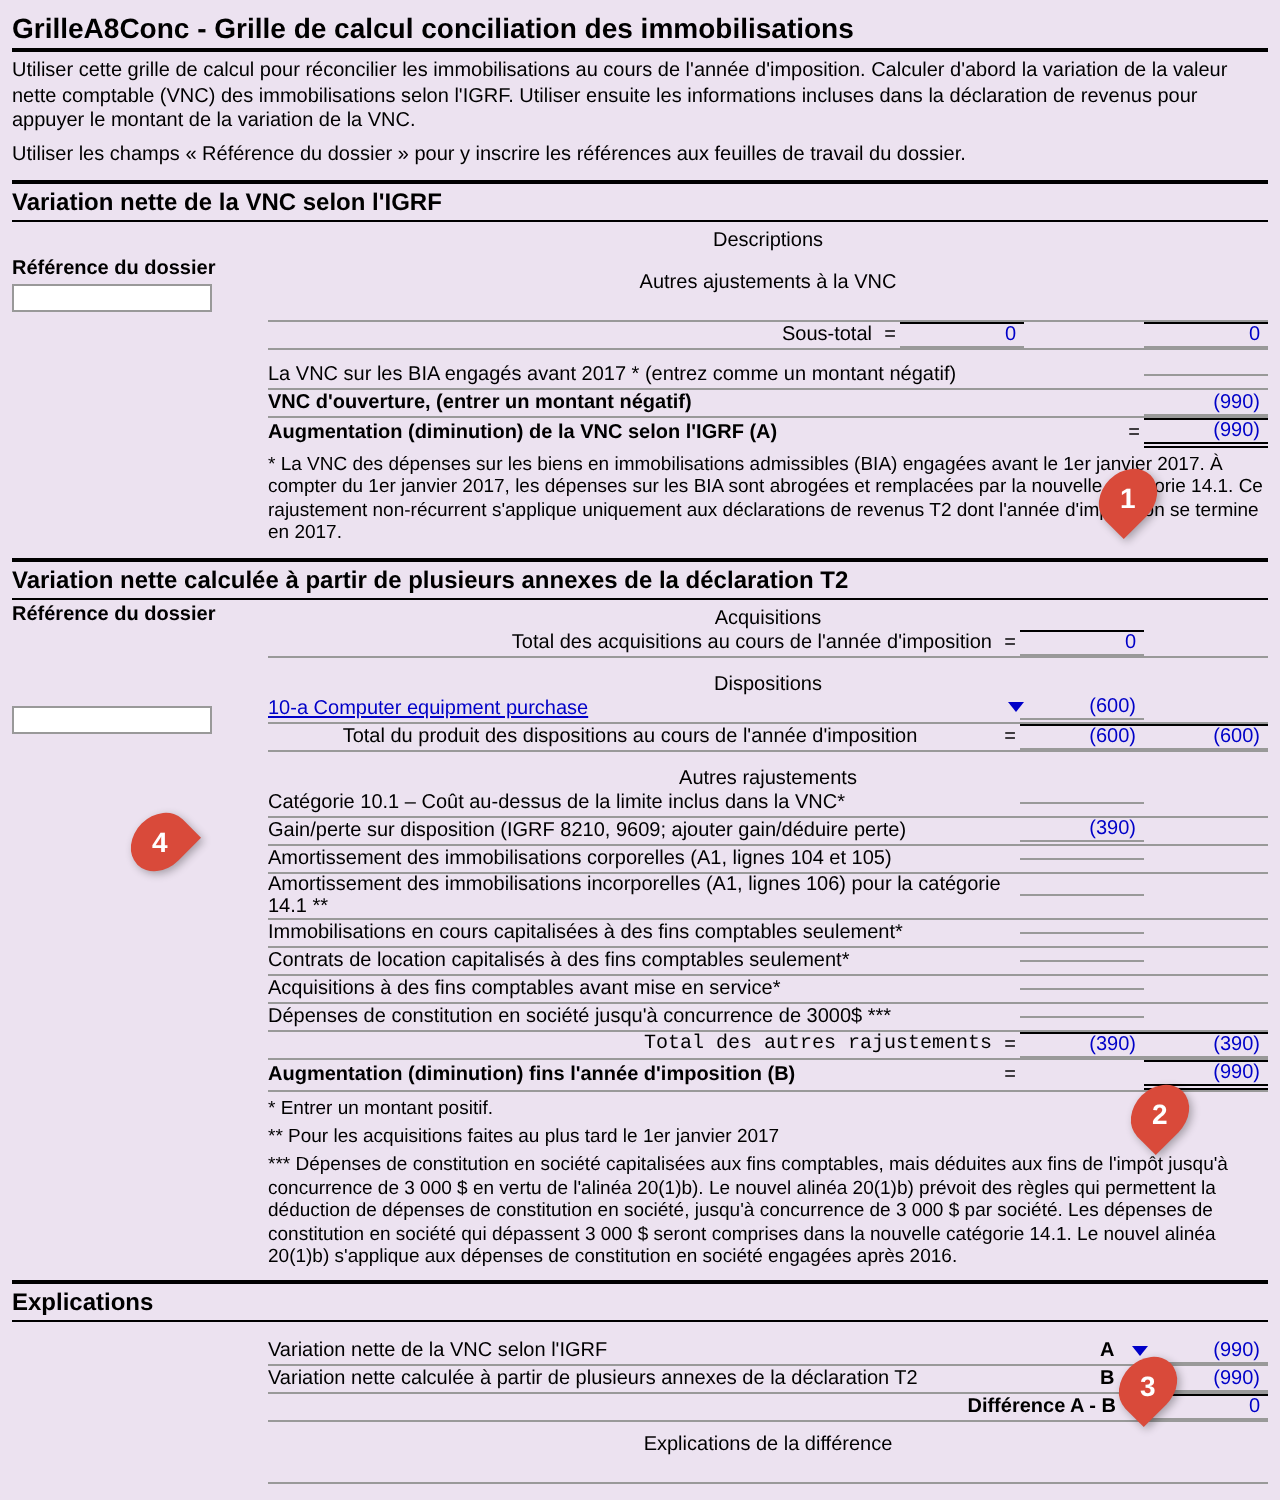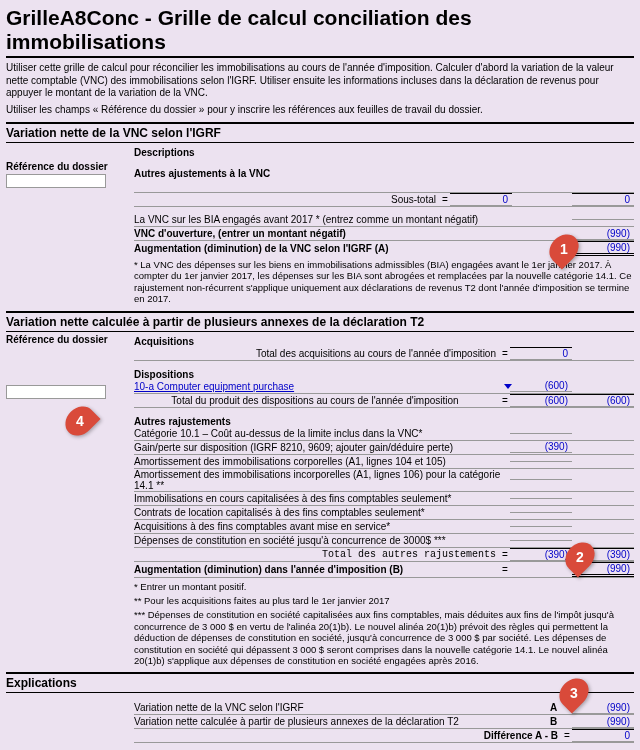--- a/index.html
+++ b/index.html
@@ -6,41 +6,41 @@
   body {
     margin: 0;
     font-family: Arial, sans-serif;
     font-size: 10px;
     background: #ece2f0;
     color: #000;
     width: 640px;
   }
   .page { padding: 4px 6px; }
   h1 {
-    font-size: 21px;
+    font-size: 14px;
     font-weight: bold;
     margin: 2px 0 4px 0;
     border-bottom: 2px solid #000;
     padding-bottom: 2px;
   }
   .intro { font-size: 10px; line-height: 1.25; margin-bottom: 4px; }
   .section-title {
     font-size: 12px;
     font-weight: bold;
     border-top: 2px solid #000;
     border-bottom: 1px solid #000;
     padding: 2px 0;
     margin-top: 6px;
   }
   .row { display: flex; align-items: flex-start; }
   .left-col { width: 128px; flex: 0 0 128px; font-size: 10px; padding-right: 6px; }
   .ref-label { font-weight: bold; margin-top: 18px;}
   .ref-input { width: 100px; height: 14px; background: #fff; border: 1px solid #999; margin-top:2px;}
   .mid-col { flex: 1; }
-  .sub-h { font-weight: bold; font-size: 10px; margin-top: 4px; }
+  .sub-h { font-weight: normal; font-size: 10px; margin-top: 4px; text-align: center; }
   .line {
     display: flex;
     align-items: center;
     border-bottom: 1px solid #999;
     min-height: 14px;
     font-size: 10px;
   }
   .line-noborder { border-bottom: none; }
   .line .desc { flex: 1; padding-right: 4px; }
   .line .eq { width: 10px; text-align: center; color: #000; }
@@ -198,21 +198,21 @@
           <div style="width:62px;"></div>
         </div>
 
       <div class="line">
         <div class="desc" style="text-align:right;font-family:Liberation Mono, monospace;">Total des autres rajustements</div>
         <div class="eq">=</div>
         <div class="amt amt-border-top">(390)</div>
         <div class="amt amt-border-top">(390)</div>
       </div>
       <div class="line line-noborder">
-        <div class="desc bold">Augmentation (diminution) dans l'année d'imposition (B)</div>
+        <div class="desc bold">Augmentation (diminution) fins l'année d'imposition (B)</div>
         <div class="eq">=</div>
         <div style="width:62px;"></div>
         <div class="amt amt-dbl">(990)</div>
       </div>
       <div class="note">* Entrer un montant positif.</div>
       <div class="note">** Pour les acquisitions faites au plus tard le 1er janvier 2017</div>
       <div class="note">*** Dépenses de constitution en société capitalisées aux fins comptables, mais déduites aux fins de l'impôt jusqu'à concurrence de 3 000 $ en vertu de l'alinéa 20(1)b). Le nouvel alinéa 20(1)b) prévoit des règles qui permettent la déduction de dépenses de constitution en société, jusqu'à concurrence de 3 000 $ par société. Les dépenses de constitution en société qui dépassent 3 000 $ seront comprises dans la nouvelle catégorie 14.1. Le nouvel alinéa 20(1)b) s'applique aux dépenses de constitution en société engagées après 2016.</div>
     </div>
   </div>
 

